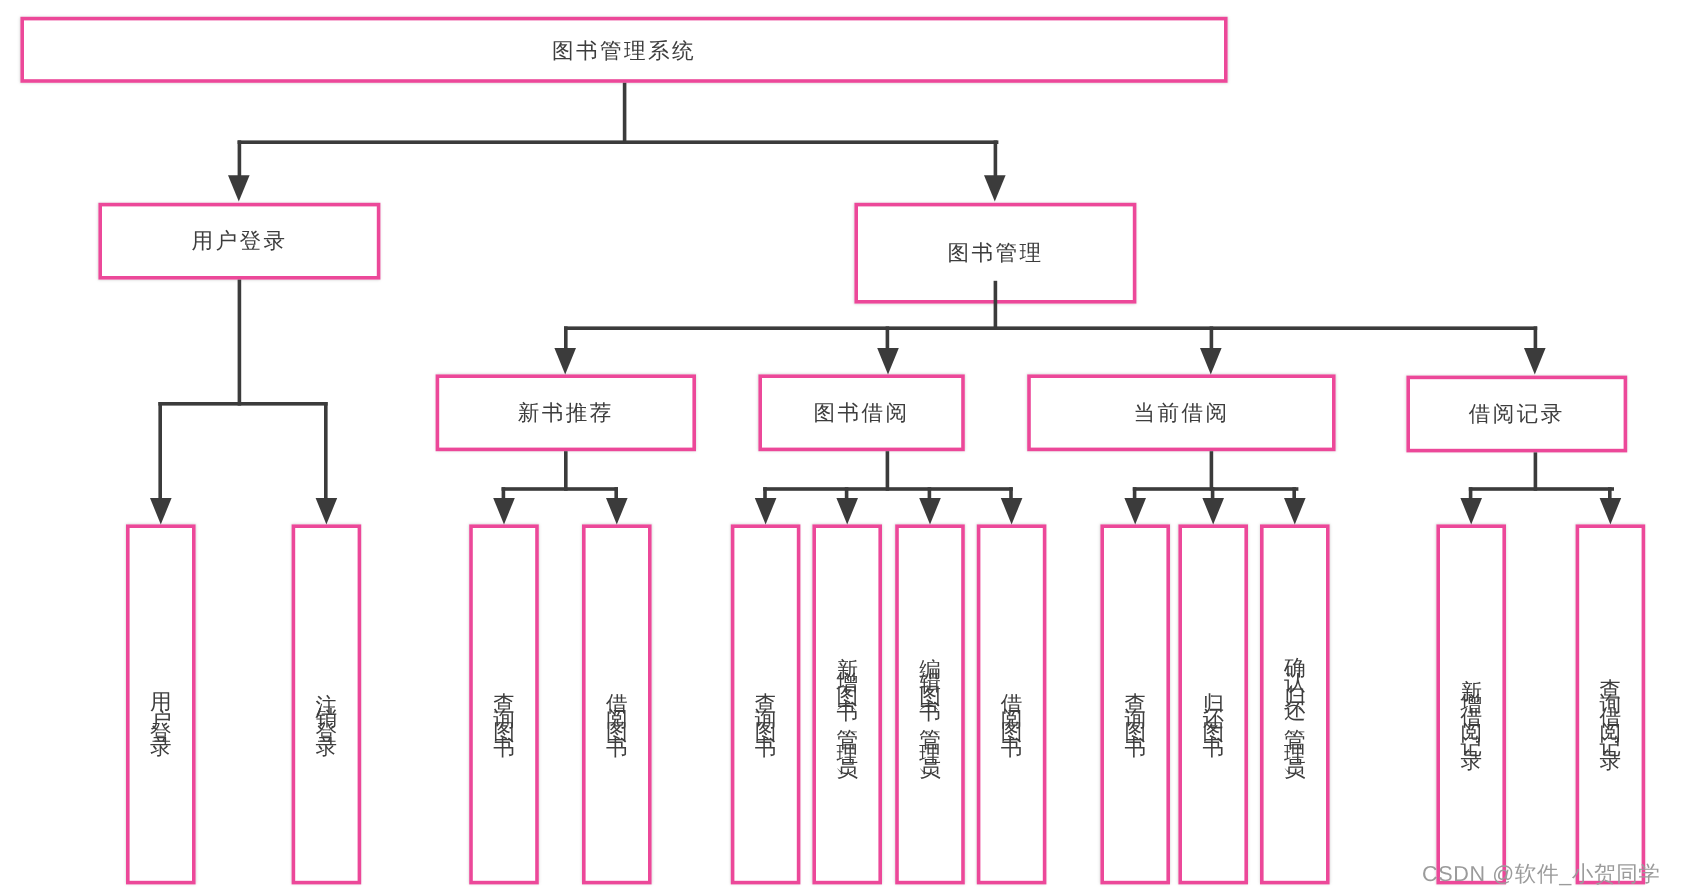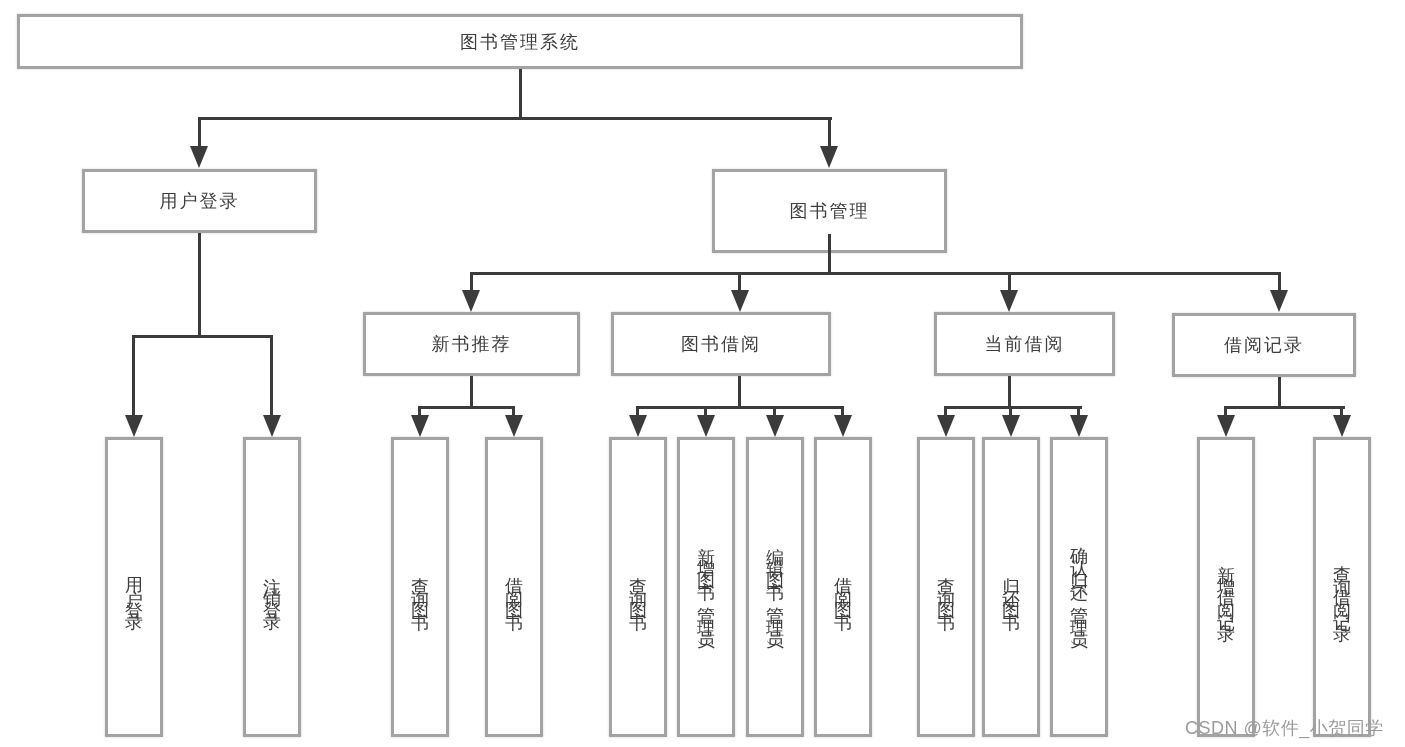--- a/index.html
+++ b/index.html
@@ -2,21 +2,21 @@
 <html><head>
 <meta charset="utf-8">
 <style>
   html,body { margin:0; padding:0; background:#ffffff; }
   .canvas {
     position:relative; width:1405px; height:747px; background:#ffffff;
     font-family:"Liberation Sans", sans-serif; overflow:hidden;
   }
   .box {
     position:absolute; box-sizing:border-box; background:#ffffff;
-    border:3px solid #a3a3a3; color:#3d3d3d;
+    border:3px solid #ec4899; color:#3d3d3d;
     display:flex; align-items:center; justify-content:center;
     font-size:18px; letter-spacing:2px; text-align:center;
     box-shadow:0 0 2px rgba(120,120,120,.35);
   }
   .vtext {
     writing-mode:vertical-lr; text-orientation:mixed;
     letter-spacing:12px; font-size:18px; line-height:1;
   }
   .line { position:absolute; background:#3b3b3b; }
   .arrow {
@@ -33,22 +33,22 @@
 <body>
 
 <div class="canvas">
 
   <div class="box" style="left:17px;top:14px;width:1006px;height:55px">图书管理系统</div>
 
   <div class="box" style="left:82px;top:169px;width:235px;height:64px">用户登录</div>
   <div class="box" style="left:712px;top:169px;width:235px;height:84px">图书管理</div>
 
   <div class="box" style="left:363px;top:312px;width:217px;height:64px">新书推荐</div>
-  <div class="box" style="left:611px;top:312px;width:220px;height:64px">图书借阅</div>
-  <div class="box" style="left:934px;top:312px;width:181px;height:64px">当前借阅</div>
+  <div class="box" style="left:632px;top:312px;width:172px;height:64px">图书借阅</div>
+  <div class="box" style="left:856px;top:312px;width:257px;height:64px">当前借阅</div>
   <div class="box" style="left:1172px;top:313px;width:184px;height:64px">借阅记录</div>
 
   <div class="box vtext" style="left:105px;top:437px;width:58px;height:300px">用户登录</div>
   <div class="box vtext" style="left:243px;top:437px;width:58px;height:300px">注销登录</div>
   <div class="box vtext" style="left:391px;top:437px;width:58px;height:300px">查询图书</div>
   <div class="box vtext" style="left:485px;top:437px;width:58px;height:300px">借阅图书</div>
   <div class="box vtext" style="left:609px;top:437px;width:58px;height:300px">查询图书</div>
   <div class="box vtext" style="left:677px;top:437px;width:58px;height:300px">新增图书（管理员）</div>
   <div class="box vtext" style="left:746px;top:437px;width:58px;height:300px">编辑图书（管理员）</div>
   <div class="box vtext" style="left:814px;top:437px;width:58px;height:300px">借阅图书</div>

